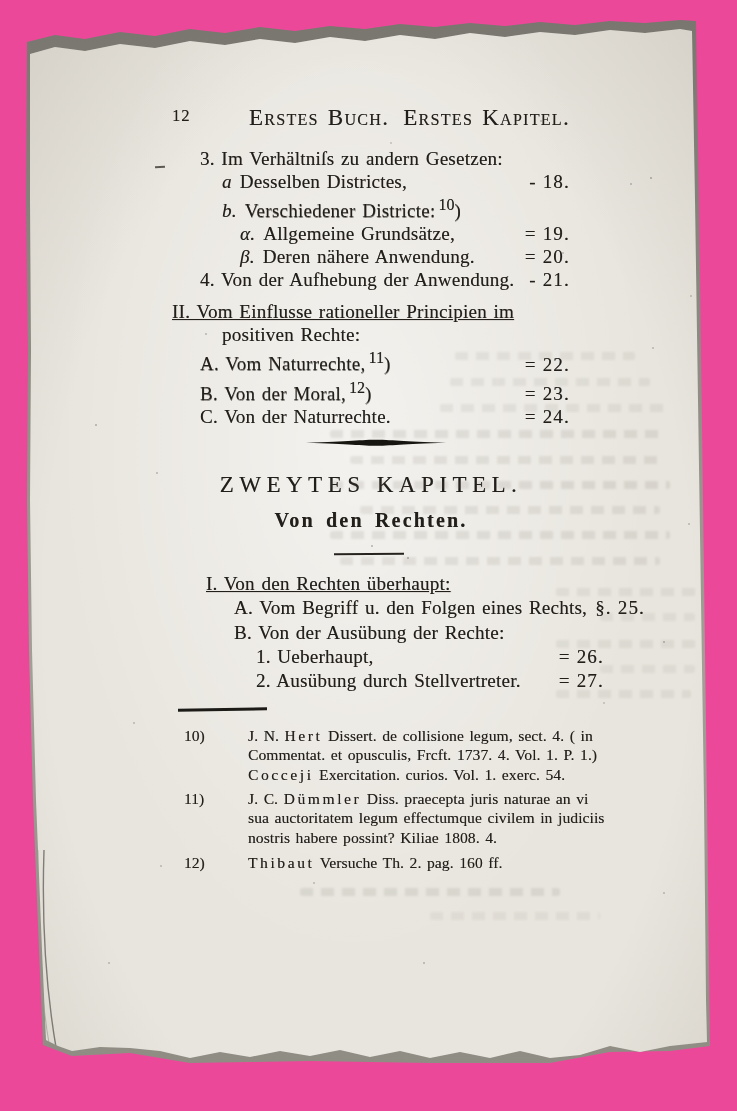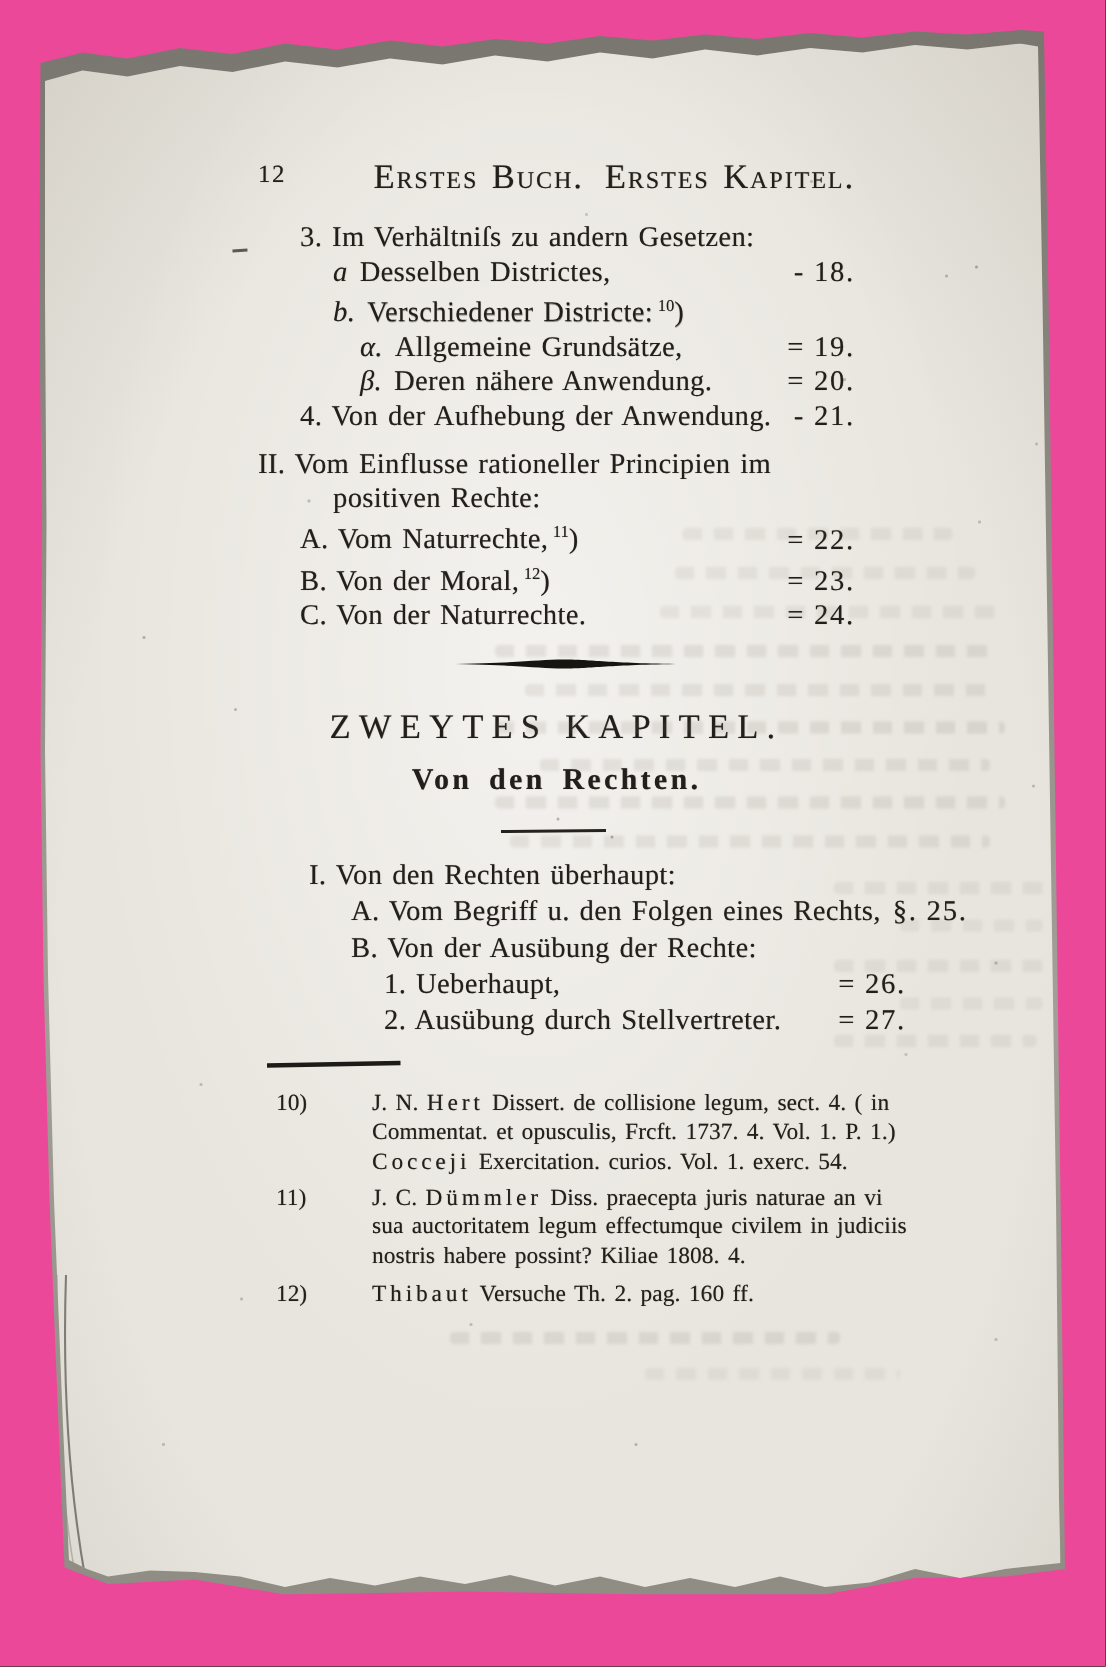--- a/index.html
+++ b/index.html
@@ -50,24 +50,24 @@
   .running-title .hgap{display:inline-block;width:14px;}
 
   
   .toc{position:absolute;left:172px;width:398px;font-size:19px;}
   .toc1{top:147px;}
   .toc2{top:572px;margin-left:34px;}
   .toc-row{display:flex;align-items:baseline;}
   .toc1 .toc-row{line-height:23px;}
   .toc2 .toc-row{line-height:24.3px;}
   .toc-left{white-space:nowrap;letter-spacing:0.25px;word-spacing:1.6px;}
-  .ind0{padding-left:0;} .ind1{padding-left:28px;} .ind2{padding-left:50px;} .ind3{padding-left:68px;justify-content:center;}
+  .ind0{padding-left:0;text-decoration:underline;} .ind1{padding-left:28px;} .ind2{padding-left:50px;} .ind3{padding-left:68px;justify-content:center;}
   .gapbefore{margin-top:9px;}
   .prefix{font-style:italic;margin-right:8px;}
-  sup.note{font-size:11px;margin-left:3px;letter-spacing:0;}
+  sup.note{font-size:16px;margin-left:3px;letter-spacing:0;}
   .toc-ref{margin-left:auto;white-space:nowrap;letter-spacing:1.2px;padding-left:8px;}
 
   
   .swell{position:absolute;left:297px;top:438px;width:158px;height:10px;}
   .swell svg{display:block;}
 
   
   .chap-title{
     position:absolute;left:122px;top:472px;width:498px;margin:0;text-align:center;
     font-size:23px;font-weight:normal;letter-spacing:5.5px;white-space:nowrap;

